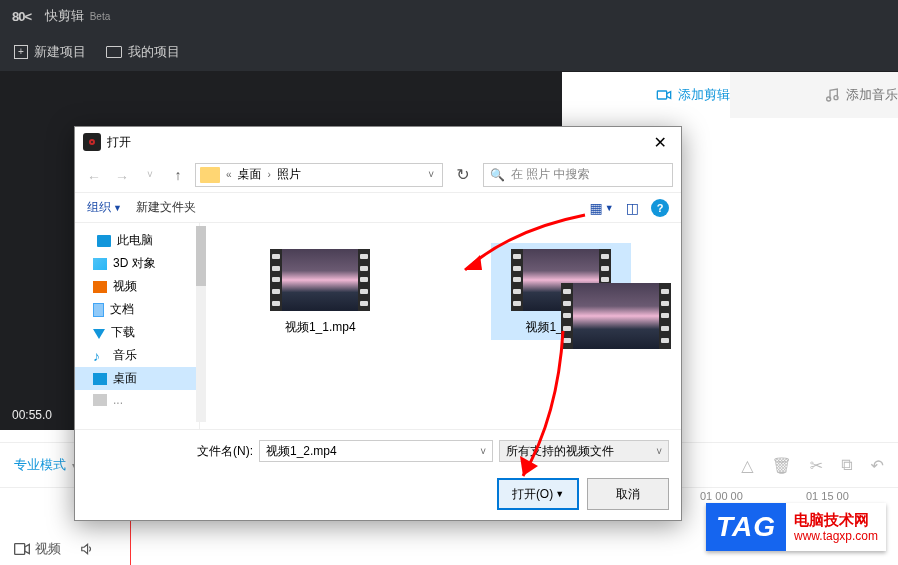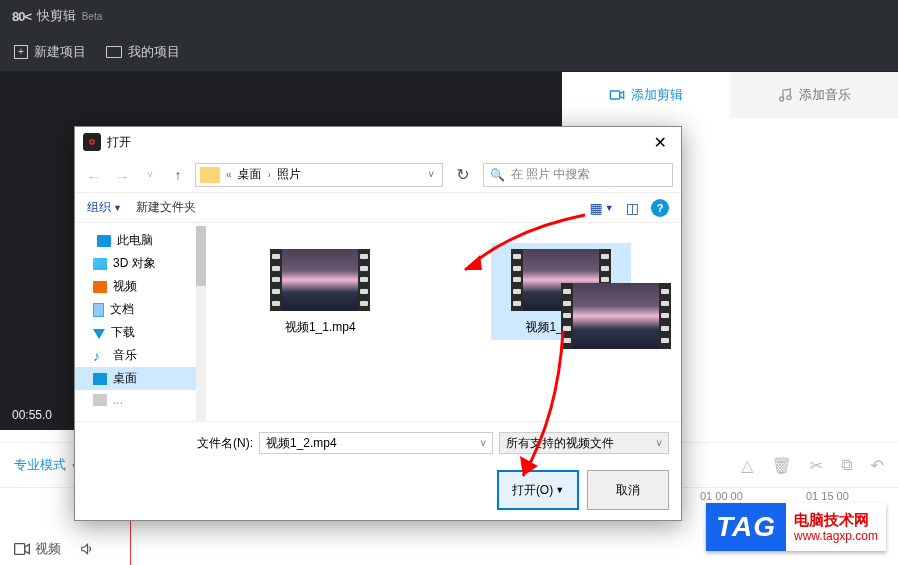--- a/index.html
+++ b/index.html
@@ -1,30 +1,30 @@
 <!DOCTYPE html>
 <html><head>
 <meta charset="utf-8">
 <style>
 * { margin: 0; padding: 0; box-sizing: border-box; font-family: "Microsoft YaHei", sans-serif; }
 body { width: 898px; height: 565px; background: #fff; position: relative; overflow: hidden; }
 
 
 .titlebar { height: 32px; background: #2b2e33; display: flex; align-items: center; padding: 0 12px; color: #ccc; font-size: 13px; }
-.titlebar .logo { font-weight: bold; margin-right: 6px; letter-spacing: -1px; }
+.titlebar .logo { font-weight: bold; margin-right: 14px; letter-spacing: -1px; }
 .toolbar { height: 40px; background: #2b2e33; display: flex; align-items: center; padding: 0 14px; gap: 20px; color: #ccc; font-size: 13px; border-bottom: 1px solid #1e1f22;}
 .tb-btn { display: flex; align-items: center; gap: 6px; cursor: pointer; }
 .tb-btn .icon { width: 14px; height: 14px; border: 1px solid #ccc; display: inline-flex; align-items: center; justify-content: center; font-size: 10px; line-height: 1;}
 .tb-btn .folder-icon { width: 16px; height: 12px; border: 1px solid #ccc; border-radius: 1px; position: relative; }
 
 
 .subrow { height: 46px; display: flex; }
 .subrow .left-dark { width: 562px; background: #1e1f22; }
 .tabs { flex: 1; display: flex; height: 46px; background: #f5f5f5; }
-.tab { flex: 1; display: flex; align-items: center; justify-content: center; gap: 6px; font-size: 13px; color: #777; cursor: pointer; }
+.tab { flex: 1; display: flex; align-items: center; justify-content: flex-end; gap: 6px; font-size: 13px; color: #777; cursor: pointer; }
 .tab.active { background: #fff; color: #1296db; }
 .tab .ti { width: 16px; height: 16px; }
 
 
 .preview { position: absolute; top: 118px; left: 0; width: 562px; height: 312px; background: #1e1f22; }
 .timecode { position: absolute; bottom: 8px; left: 12px; color: #eee; font-size: 12px; }
 
 
 .mode-row { position: absolute; top: 442px; left: 0; right: 0; height: 46px; display: flex; align-items: center; padding: 0 14px; font-size: 13px; color: #1296db; border-top: 1px solid #eee; border-bottom: 1px solid #eee; background: #fff;}
 .mode-row .pro { display: flex; align-items: center; gap: 6px; }
@@ -89,21 +89,21 @@
 .film .img { flex:1; background: linear-gradient(to bottom, #4a3f55 0%, #6b5a72 35%, #efb7d4 50%, #2d3548 70%, #1a2030 100%);}
 .file-standalone { position: absolute; right: 10px; top: 60px; }
 .file-standalone .film { width: 110px; height: 66px; }
 .dlg-foot { border-top: 1px solid #eee; padding: 10px 12px; font-size: 12px; }
 .dlg-foot .row1 { display: flex; align-items: center; gap: 6px; margin-bottom: 16px;}
 .dlg-foot .fname { flex: 1; height: 22px; border: 1px solid #ccc; padding: 0 6px; display:flex; align-items:center;}
 .dlg-foot .fname .dd { margin-left:auto; font-size:10px; color:#666;}
 .dlg-foot .ftype { width: 170px; height: 22px; border: 1px solid #ccc; background: #efefef; padding: 0 6px; display: flex; align-items: center; }
 .dlg-foot .ftype .dd { margin-left:auto; font-size:10px; color:#666;}
 .dlg-foot .row2 { display: flex; justify-content: flex-end; gap: 8px;}
-.dlg-foot .btn { width: 82px; height: 40px; border: 1px solid #aaa; background: #efefef; display: flex; align-items: center; justify-content: center; cursor: pointer;}
+.dlg-foot .btn { width: 82px; height: 32px; border: 1px solid #aaa; background: #efefef; display: flex; align-items: center; justify-content: center; cursor: pointer;}
 .dlg-foot .btn.primary { border: 2px solid #0078d7; background:#e5f1fb;}
 
 
 .arrow-red { position: absolute; pointer-events: none; }
 .arrow1 { top: 210px; left: 450px; width: 140px; height: 80px; }
 .arrow2 { top: 326px; left: 508px; width: 60px; height: 160px; }
 svg.arr path { stroke: #ff0000; stroke-width: 3; fill: none; }
 svg.arr polygon { fill: #ff0000; }
 
 

